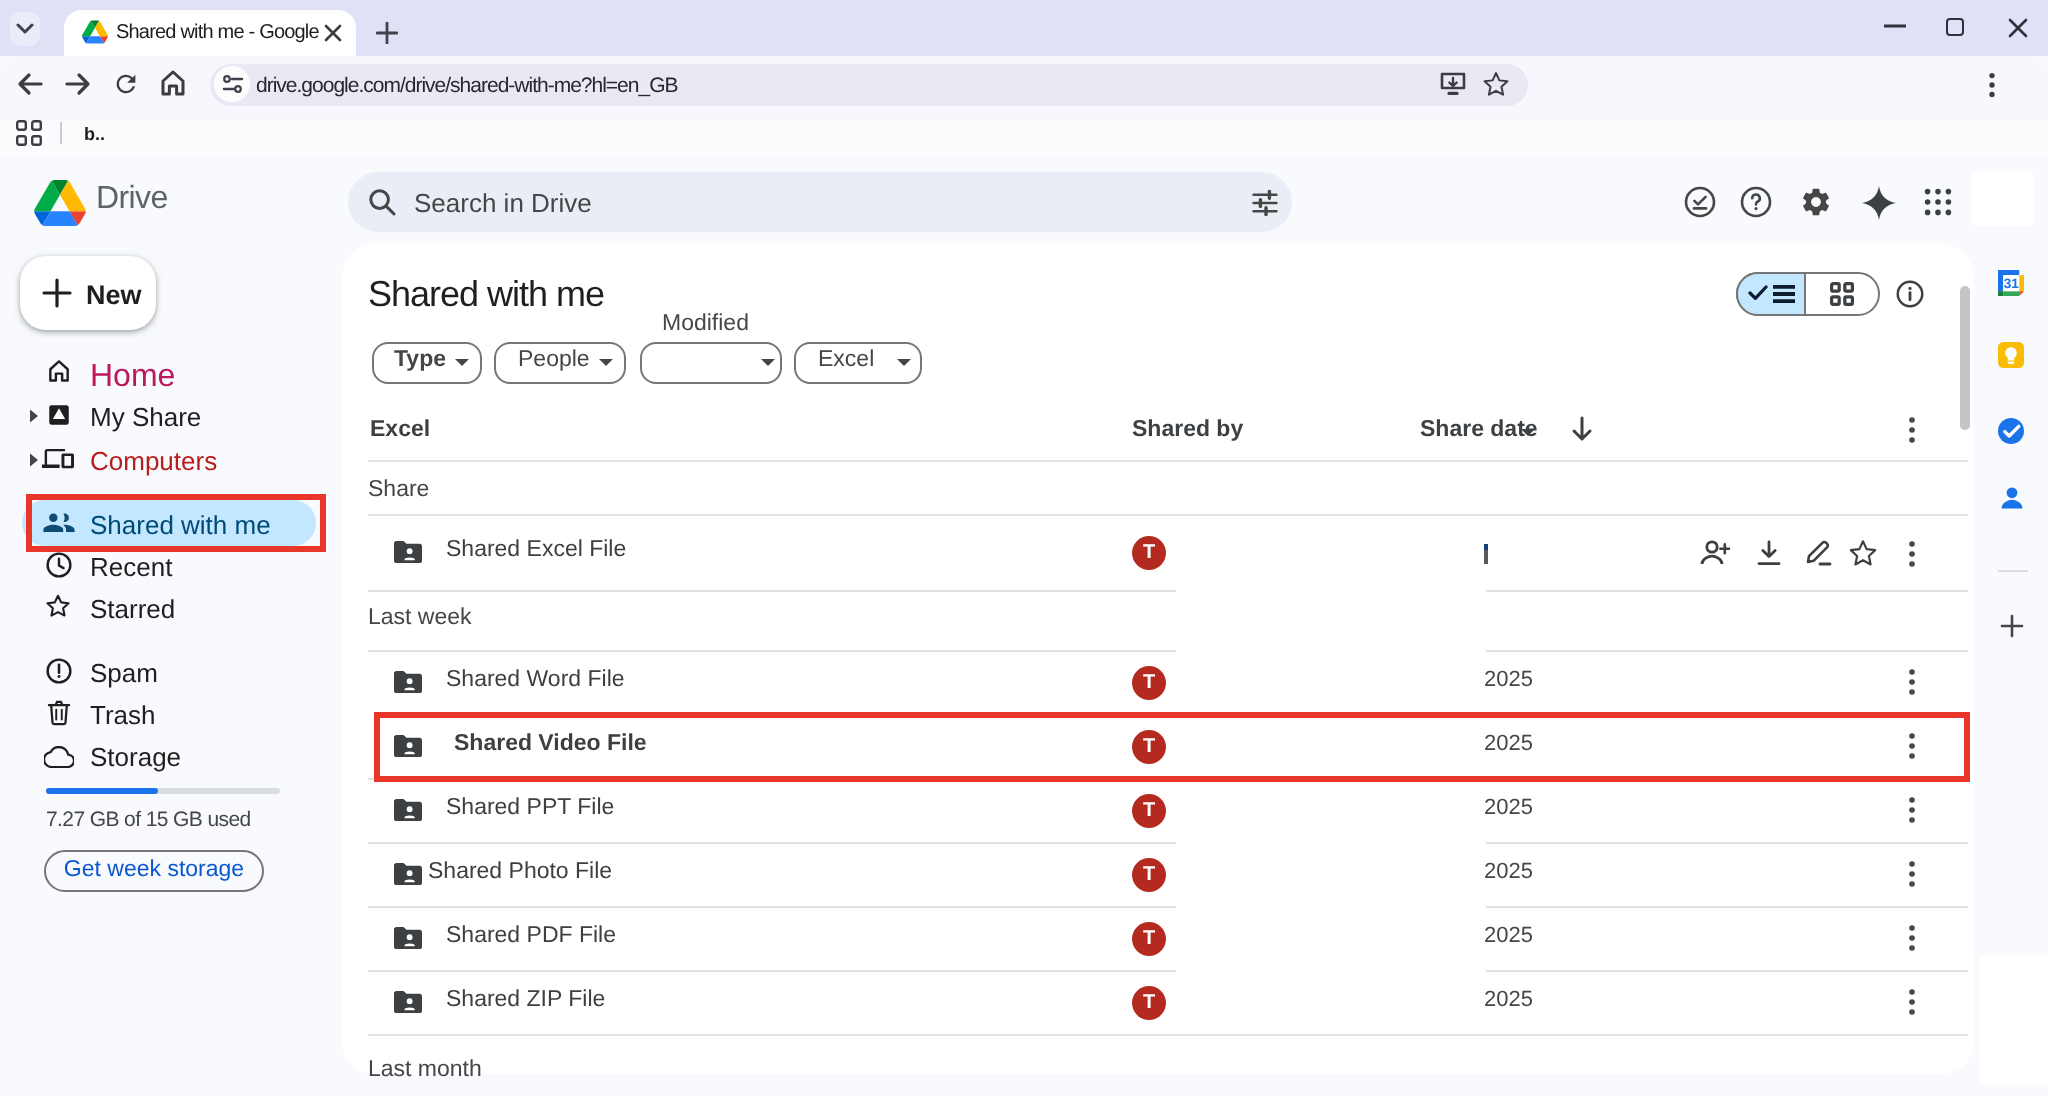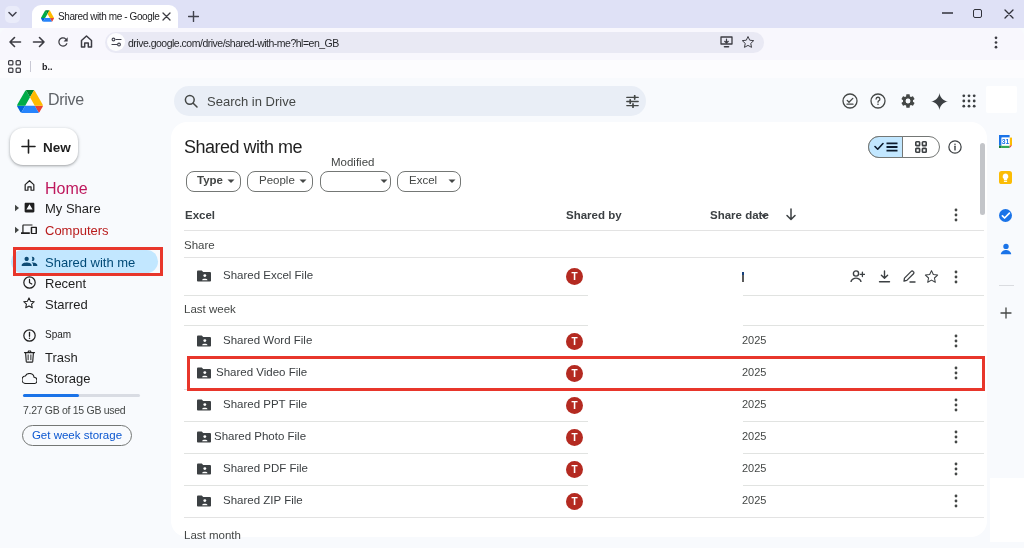--- a/index.html
+++ b/index.html
@@ -184,21 +184,21 @@
 <svg class="a" style="left:22px;top:296px" width="14" height="14" viewBox="0 0 24 24">
     <path d="M12 3.2 L14.7 8.9 L21 9.7 L16.4 14 L17.6 20.2 L12 17.2 L6.4 20.2 L7.6 14 L3 9.7 L9.3 8.9 Z" fill="none" stroke="#1f1f1f" stroke-width="1.8" stroke-linejoin="round"></path>
   </svg>
 <div class="a" style="left:45px;top:296.5px;font-size:13px;color:#1f1f1f">Starred</div>
 
 <svg class="a" style="left:23px;top:329px" width="13" height="13" viewBox="0 0 16 16">
     <circle cx="8" cy="8" r="7" fill="none" stroke="#1f1f1f" stroke-width="1.5"></circle>
     <path d="M8 4.2 V9" stroke="#1f1f1f" stroke-width="1.6" stroke-linecap="round"></path>
     <circle cx="8" cy="11.4" r="0.9" fill="#1f1f1f"></circle>
   </svg>
-<div class="a" style="left:45px;top:329px;font-size:10px;color:#1f1f1f">Spam</div>
+<div class="a" style="left:45px;top:329px;font-size:13px;color:#1f1f1f">Spam</div>
 
 <svg class="a" style="left:23px;top:350px" width="13" height="13" viewBox="0 0 16 16">
     <path d="M1.8 3.2 H14.2 M6 3 L6.8 1.2 H9.2 L10 3" fill="none" stroke="#1f1f1f" stroke-width="1.4" stroke-linecap="round"></path>
     <path d="M3.2 3.4 L4 14 a1 1 0 0 0 1 0.9 H11 a1 1 0 0 0 1-0.9 L12.8 3.4" fill="none" stroke="#1f1f1f" stroke-width="1.4"></path>
     <path d="M6.3 6 V12 M9.7 6 V12" stroke="#1f1f1f" stroke-width="1.2" stroke-linecap="round"></path>
   </svg>
 <div class="a" style="left:45px;top:350px;font-size:13px;color:#1f1f1f">Trash</div>
 
 <svg class="a" style="left:22px;top:372.5px" width="15" height="11" viewBox="0 0 24 16">
     <path d="M19.35 6.04A7.49 7.49 0 0 0 12 0C9.11 0 6.6 1.64 5.35 4.04A5.994 5.994 0 0 0 0 10c0 3.31 2.69 6 6 6h13c2.76 0 5-2.24 5-5 0-2.64-2.05-4.78-4.65-4.96z" fill="none" stroke="#1f1f1f" stroke-width="1.8"></path>
@@ -363,21 +363,21 @@
 <svg class="a" style="left:954px;top:334px" width="4" height="14" viewBox="0 0 4 14">
     <circle cx="2" cy="2" r="1.4" fill="#444746"></circle>
     <circle cx="2" cy="7" r="1.4" fill="#444746"></circle>
     <circle cx="2" cy="12" r="1.4" fill="#444746"></circle>
   </svg>
 <svg class="a" style="left:197px;top:367px" width="14" height="12" viewBox="0 0 24 20">
     <path fill="#3c4043" d="M0 2.5 C0 1.4 0.9 0.5 2 0.5 H8.2 L10.6 3 H22 C23.1 3 24 3.9 24 5 V17.5 C24 18.6 23.1 19.5 22 19.5 H2 C0.9 19.5 0 18.6 0 17.5 Z"></path>
     <circle cx="13.4" cy="9.3" r="2.5" fill="#fff"></circle>
     <path d="M8.9 16.7 c0-2.7 9-2.7 9 0 v0.4 h-9 Z" fill="#fff"></path>
   </svg>
-<div class="a" style="left:216px;top:366px;font-size:11.5px;font-weight:400;color:#3c4043">Shared Video File</div>
+<div class="a" style="left:227px;top:366px;font-size:11.5px;font-weight:700;color:#3c4043">Shared Video File</div>
 <div class="a" style="left:566px;top:364.5px;width:17px;height:17px;border-radius:50%;background:#b42a21;color:#fff;font-size:10px;font-weight:bold;text-align:center;line-height:17px">T</div>
 <div class="a" style="left:742px;top:366px;font-size:11px;color:#444746">2025</div>
 <svg class="a" style="left:954px;top:366px" width="4" height="14" viewBox="0 0 4 14">
     <circle cx="2" cy="2" r="1.4" fill="#444746"></circle>
     <circle cx="2" cy="7" r="1.4" fill="#444746"></circle>
     <circle cx="2" cy="12" r="1.4" fill="#444746"></circle>
   </svg>
 <svg class="a" style="left:197px;top:399px" width="14" height="12" viewBox="0 0 24 20">
     <path fill="#3c4043" d="M0 2.5 C0 1.4 0.9 0.5 2 0.5 H8.2 L10.6 3 H22 C23.1 3 24 3.9 24 5 V17.5 C24 18.6 23.1 19.5 22 19.5 H2 C0.9 19.5 0 18.6 0 17.5 Z"></path>
     <circle cx="13.4" cy="9.3" r="2.5" fill="#fff"></circle>

